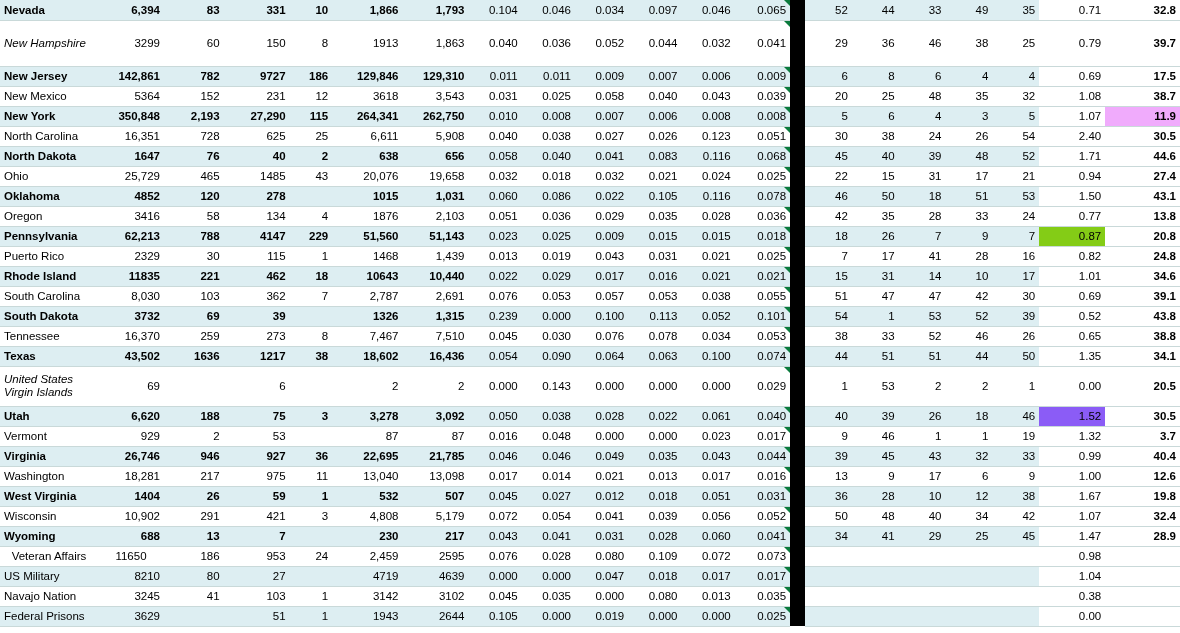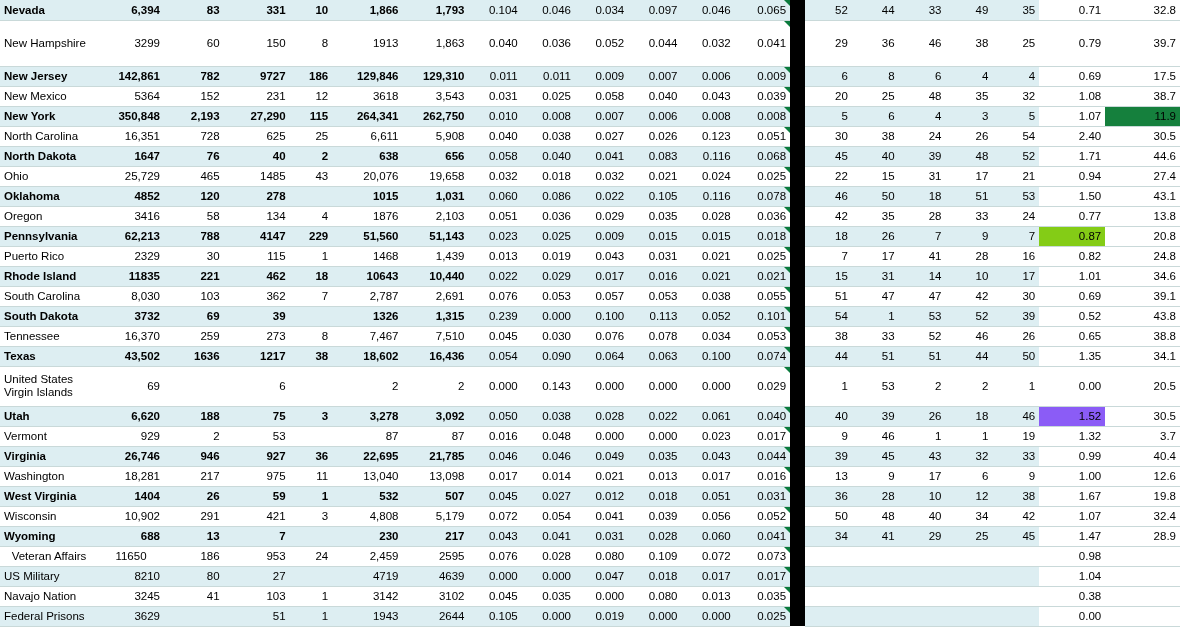--- a/index.html
+++ b/index.html
@@ -30,29 +30,29 @@
   .c2{width:56px;margin-top:16px;}
   .c3{width:62px;}
   .c4{width:40px;}
   .c5{width:66px;}
   .c6{width:62px;}
   .d1,.d2,.d3,.d4,.d5{width:50px;}
   .dlast{width:52px;position:relative;}
   .gap{width:14px;background:#000 !important;border-bottom:none !important;padding:0;}
   .s1,.s2,.s3,.s4,.s5{width:44px;text-align:right;font-weight:normal;}
   .r1{width:62px;text-align:right;font-weight:normal;}
-  .r2{width:70px;text-align:right;font-weight:normal;}
+  .r2{width:70px;text-align:right;font-weight:bold;}
   
   .tri{
     position:absolute;top:0;right:0;
     width:0;height:0;
     border-top:6px solid #0a7a3c;
     border-left:6px solid transparent;
   }
-  .wrapname{white-space:normal;line-height:13px;}
+  .wrapname{white-space:normal;line-height:13px;font-style:italic;}
 </style>
 </head>
 <body>
 
 <div id="sheet">
   <table>
     <tbody id="tbody">
         <tr class="band">
           <td class="c-name">Nevada</td>
           <td class="num c1">6,394</td>
@@ -159,21 +159,21 @@
           <td class="dec d4"><span>0.006</span></td>
           <td class="dec d5"><span>0.008</span></td>
           <td class="dec dlast"><span>0.008</span><span class="tri"></span></td>
           <td class="gap"></td>
           <td class="s1">5</td>
           <td class="s2">6</td>
           <td class="s3">4</td>
           <td class="s4">3</td>
           <td class="s5">5</td>
           <td class="r1" style="background: rgb(255, 255, 255);">1.07</td>
-          <td class="r2" style="background: #15803d;">11.9</td>
+          <td class="r2" style="background: #f0abfc;">11.9</td>
         </tr>
         <tr class="plain">
           <td class="c-name">North Carolina</td>
           <td class="num c1">16,351</td>
           <td class="num c2">728</td>
           <td class="num c3">625</td>
           <td class="num c4">25</td>
           <td class="num c5">6,611</td>
           <td class="num c6">5,908</td>
           <td class="dec d1"><span>0.040</span></td>

